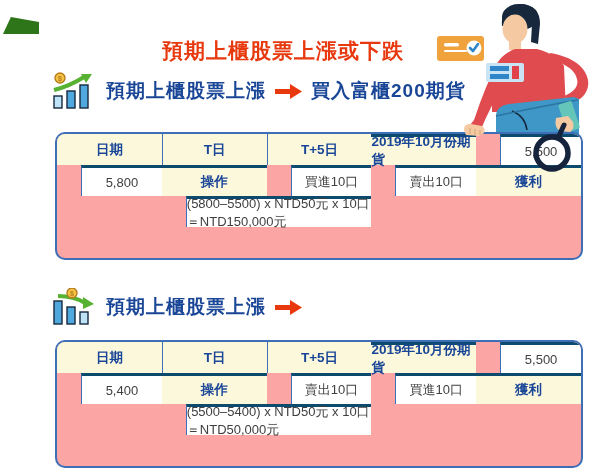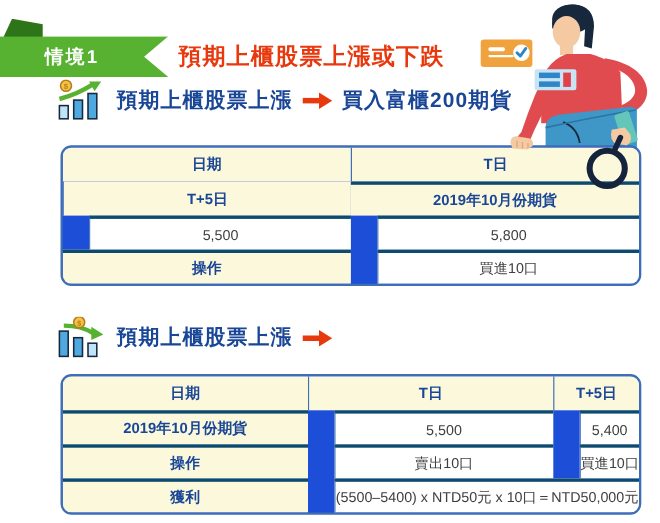--- a/index.html
+++ b/index.html
@@ -18,41 +18,38 @@
     color:#e8380d; font-size:21px; font-weight:700; letter-spacing:1px; }
 
   
   .section-head { position:absolute; left:50px; height:38px; display:flex; align-items:center; z-index:10; }
   .section-head .txt { color:#1a4697; font-size:19px; font-weight:700; letter-spacing:1px; }
   .section-head .gap { width:9px; }
   .sec-icon { width:46px; height:38px; margin-right:10px; flex:0 0 auto; }
 
   
   .ftable { position:absolute; left:55px; width:528px; height:128px; z-index:10;
-    display:grid; grid-template-columns:1fr 1fr; grid-auto-rows:31px;
-    border:2px solid #3e6eb5; border-radius:10px; background:#1d4ed8; overflow:hidden; }
+    display:grid; grid-template-columns:1fr 1fr 1fr 1fr 1fr; grid-auto-rows:31px;
+    border:2px solid #3e6eb5; border-radius:10px; background:#fca5a5; overflow:hidden; }
   .cell { display:flex; align-items:center; justify-content:center; font-size:13px; }
   .lbl { background:#fbf8dc; color:#1a4697; font-weight:700; font-size:13.5px; }
   .dat { color:#3f3f3f; background:#fff;margin-left:24px; }
   .bt { border-top:3px solid #0c4a6e; }
   .bl { border-left:1px solid #3e6eb5; }
   .span2 { grid-column:2 / 4; }
 
   svg { display:block; }
   .abs { position:absolute; }
 </style>
 </head>
 <body>
 
 <div id="stage">
 
   <div class="ribbon-fold"></div>
-  <div class="ribbon">
-    <span>情境1</span>
-  </div>
   <div class="page-title">預期上櫃股票上漲或下跌</div>
 
   <svg class="abs" style="left:433px;top:33px;z-index:2" width="100" height="52" viewBox="0 0 100 52">
     <g>
       <rect x="4" y="3" width="47" height="25" rx="3" fill="#f0a23c"></rect>
       <rect x="11" y="10" width="15" height="3.5" rx="1.5" fill="#fff"></rect>
       <rect x="11" y="17" width="23" height="2" rx="1" fill="#fff"></rect>
       <circle cx="41" cy="15" r="7.5" fill="#fff"></circle>
       <path d="M37 15 L40 18 L45 11" stroke="#2e86c8" stroke-width="2.6" fill="none" stroke-linecap="round" stroke-linejoin="round"></path>
     </g>
@@ -110,20 +107,21 @@
 
     <div class="cell lbl bt">2019年10月份期貨</div>
     <div class="cell dat bt bl">5,500</div>
     <div class="cell dat bt bl">5,800</div>
 
     <div class="cell lbl bt">操作</div>
     <div class="cell dat bt bl">買進10口</div>
     <div class="cell dat bt bl">賣出10口</div>
 
     <div class="cell lbl bt">獲利</div>
+    <div class="cell dat bt bl span2">(5800–5500) x NTD50元 x 10口＝NTD150,000元</div>
   </div>
 
   <svg class="abs" style="left:452px;top:98px;z-index:20" width="148" height="84" viewBox="0 0 148 84">
     <rect x="110" y="4" width="14" height="29" rx="2" fill="#63c6b9" transform="rotate(-18 117 18)"></rect>
     <path d="M104 20 Q102 30 108 33 L118 34 Q123 31 121 24 L116 18 Z" fill="#f5c9a2"></path>
     <line x1="106" y1="40" x2="112" y2="27" stroke="#15233c" stroke-width="5" stroke-linecap="round"></line>
     <circle cx="100" cy="55" r="16" fill="none" stroke="#15233c" stroke-width="5.5"></circle>
     <path d="M12 32 Q12 25 19 26 L30 28 Q34 31 32 35 L27 38 L14 37 Z" fill="#f5c9a2"></path>
     <path d="M18 30 L18 36 M23 31 L23 37 M28 32 L28 37" stroke="#dca87d" stroke-width="1.2" fill="none"></path>
   </svg>

